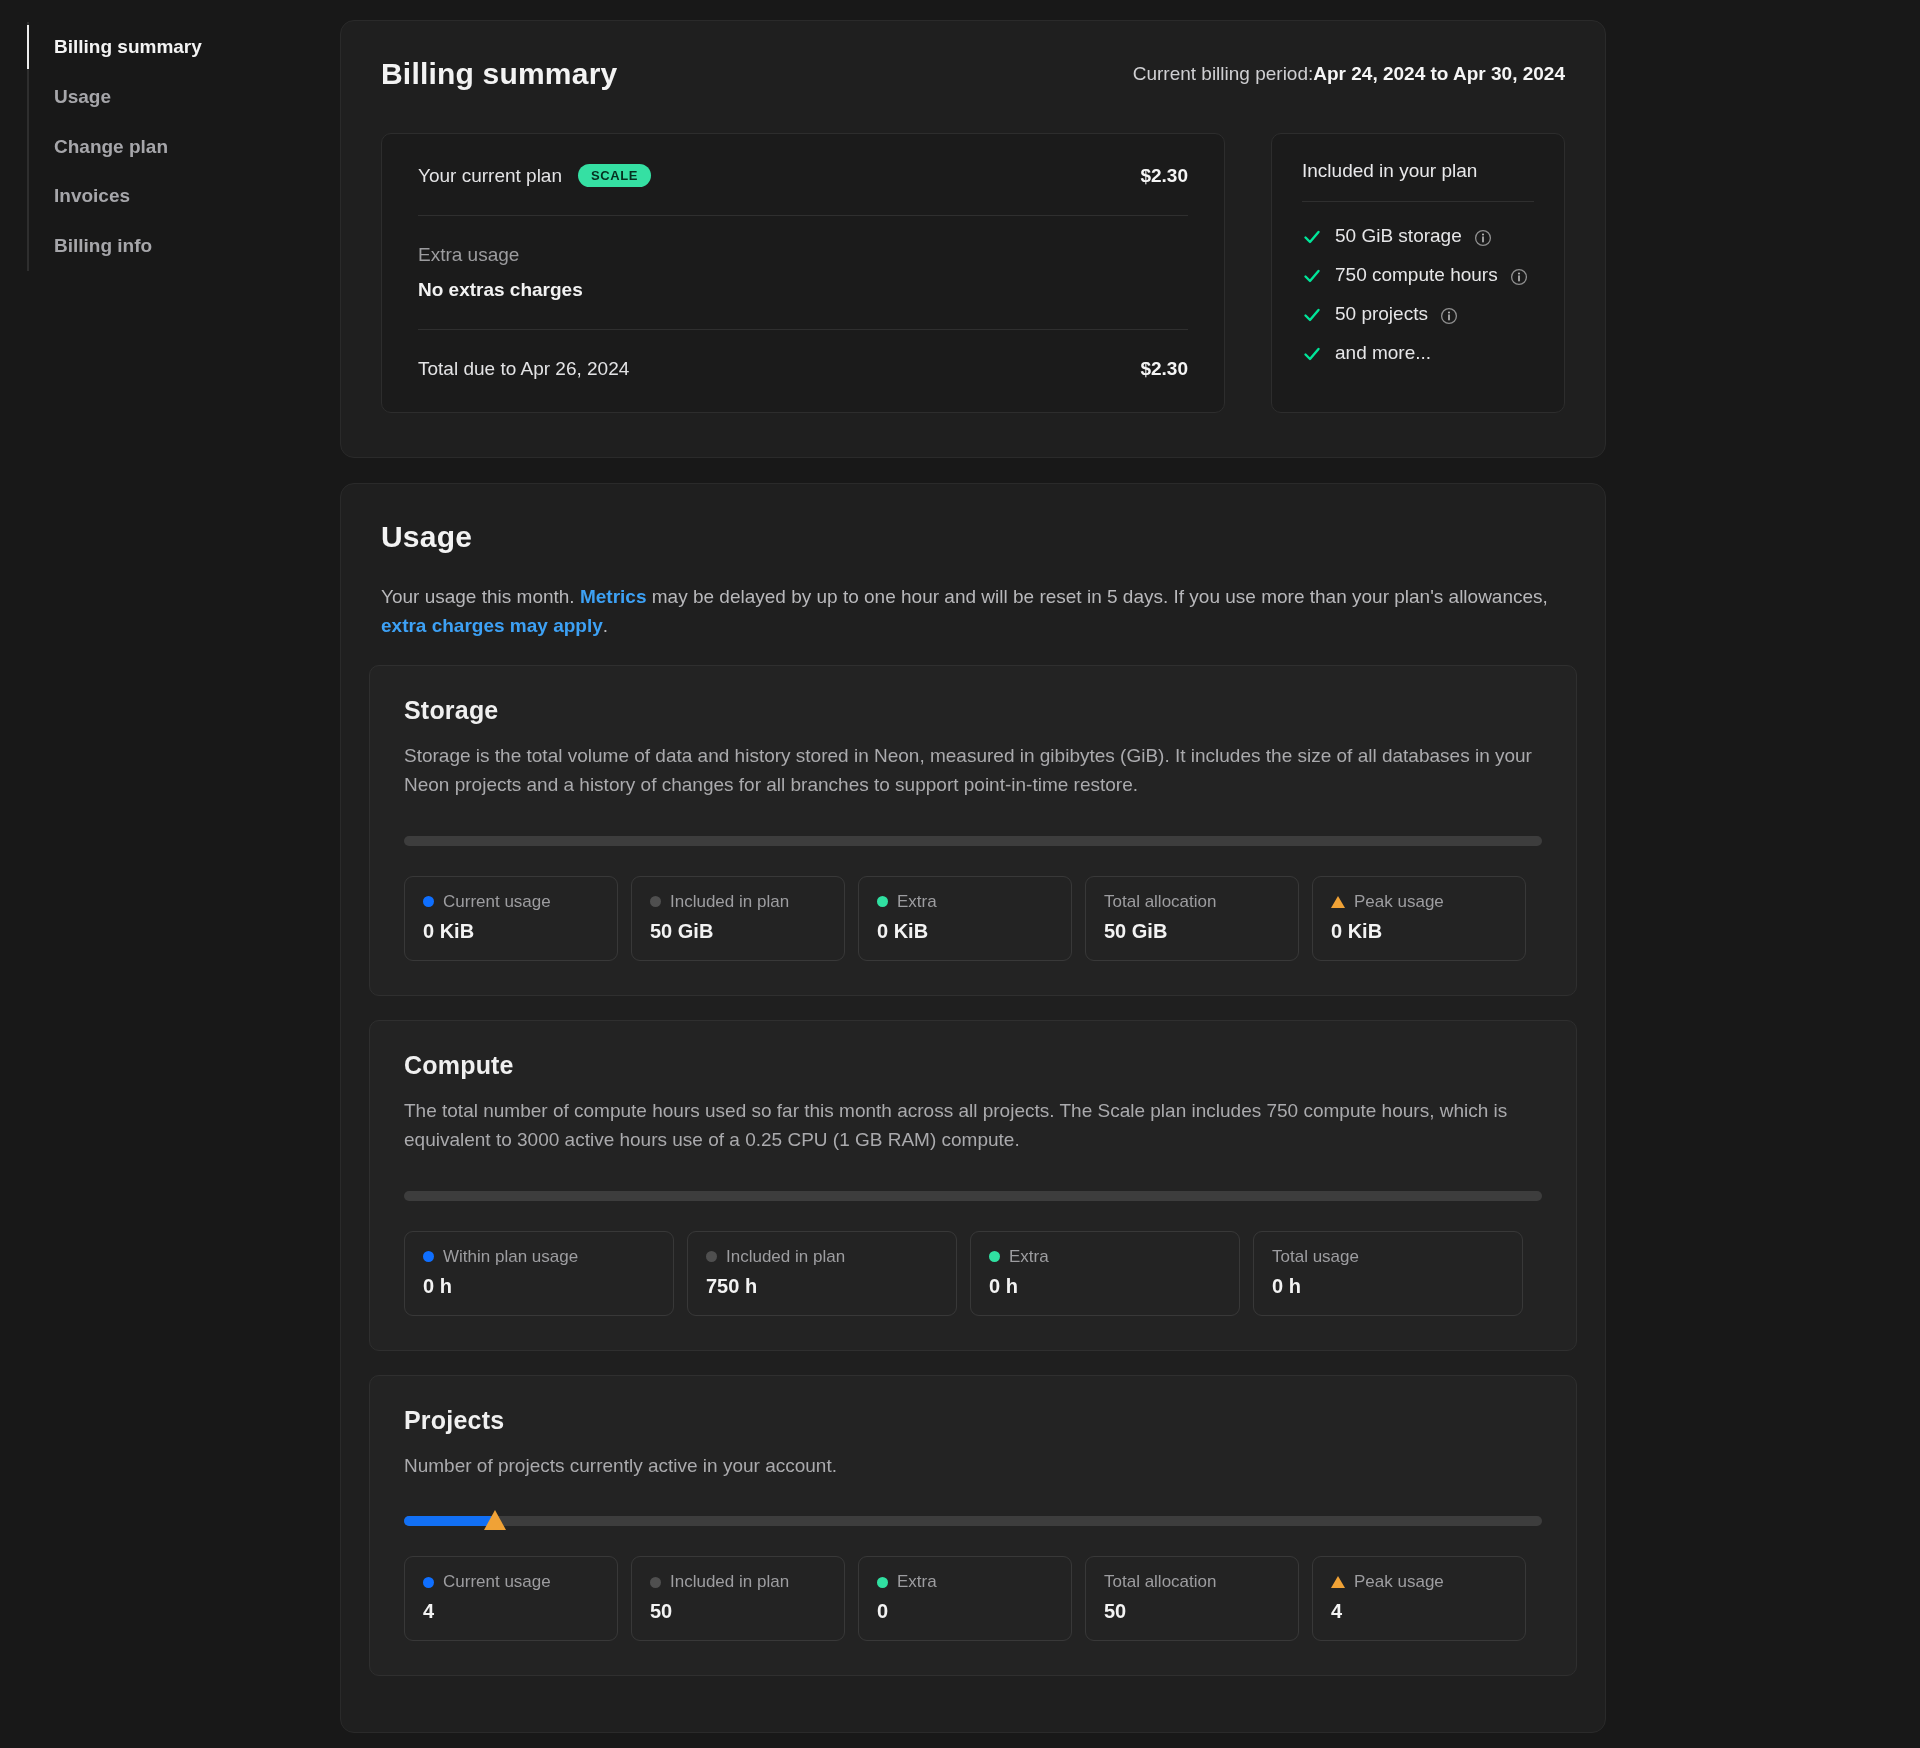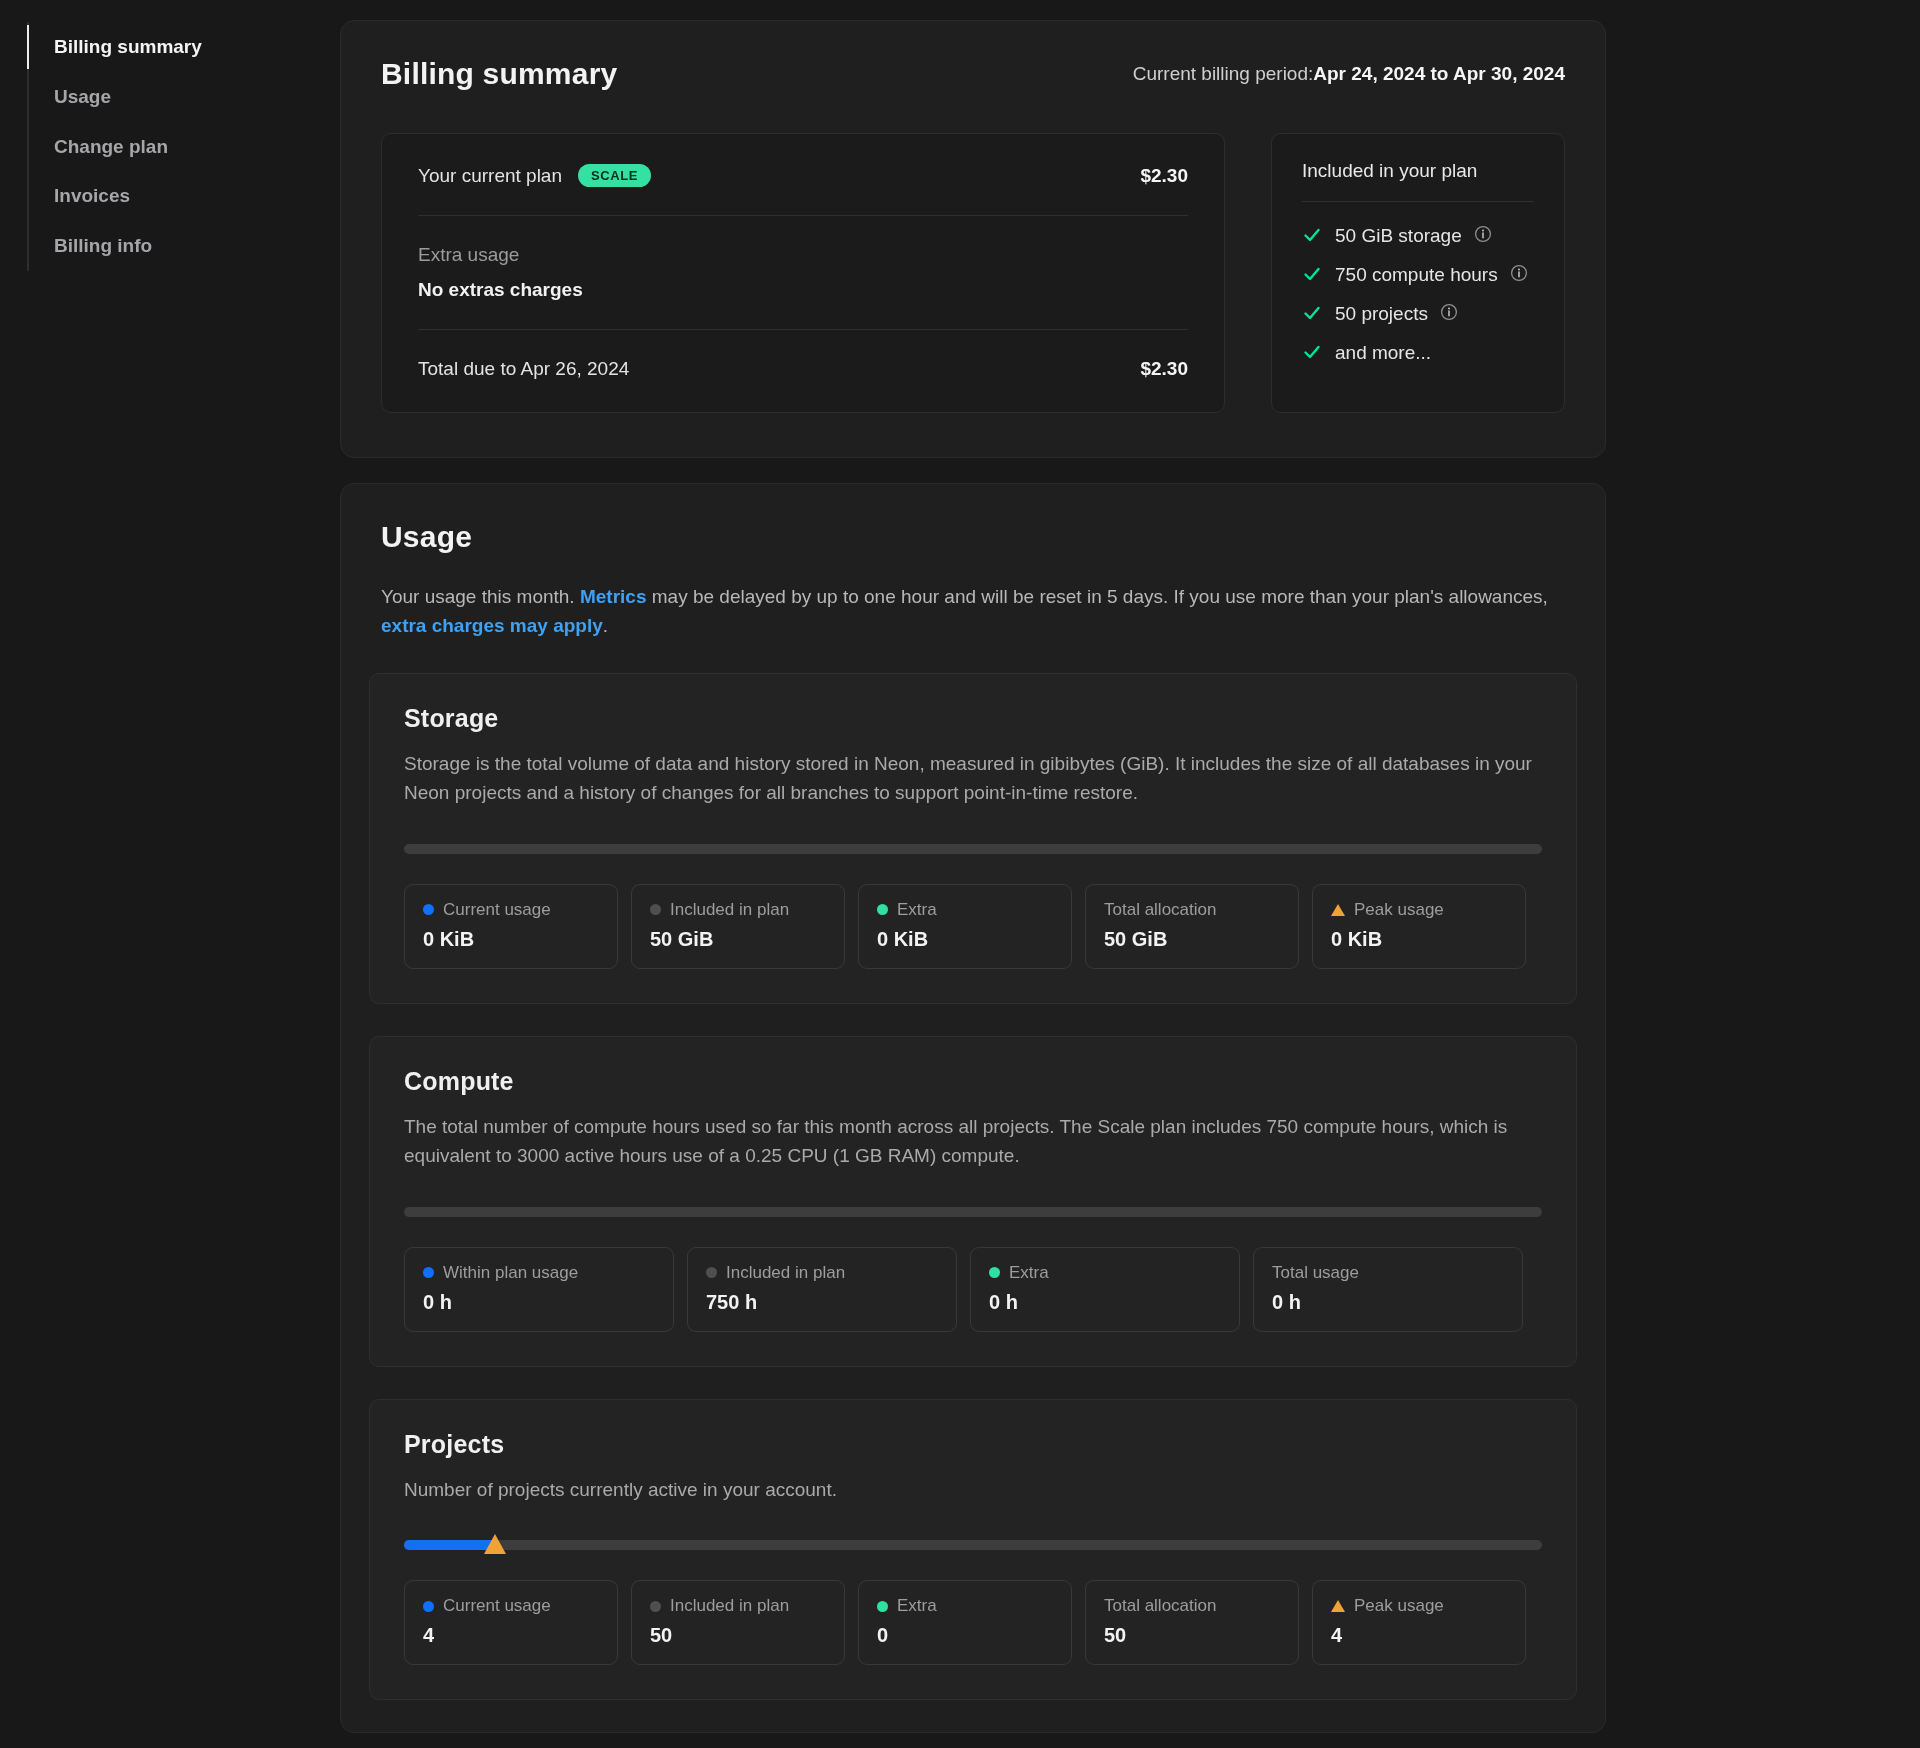--- a/index.html
+++ b/index.html
@@ -38,34 +38,34 @@
   .amount { font-size:19px; font-weight:700; color:#f5f5f5; }
   .plan-card hr { border:none; border-top:1px solid #2f2f2f; margin:28px 0; }
   .muted { font-size:19px; color:#9c9c9f; }
   .strong { font-size:19px; font-weight:700; color:#f2f2f2; margin-top:13px; }
   .total-row span:first-child { font-size:19px; color:#e3e3e5; }
 
   .included-card { width:294px; flex-shrink:0; padding:26px 30px 24px 30px; }
   .included-title { font-size:19px; color:#e9e9eb; }
   .included-card hr { border:none; border-top:1px solid #2f2f2f; margin:19px 0 23px 0; }
   .included-list { list-style:none; }
-  .included-list li { display:flex; align-items:flex-start; gap:13px; margin-bottom:17px;
+  .included-list li { display:flex; align-items:flex-end; gap:13px; margin-bottom:17px;
     font-size:19px; color:#e6e6e8; }
   .included-list li:last-child { margin-bottom:0; }
   .check-icon { flex-shrink:0; display:inline-flex; }
   .info-icon { flex-shrink:0; display:inline-flex; cursor:pointer; margin-left:-1px; }
 
   
   .section-usage { margin-top:25px; padding:36px 28px 30px 28px; height:1250px; }
   .usage-head { padding:0 12px; }
   .intro { margin-top:28px; font-size:19px; line-height:1.55; color:#b8b8bb; max-width:1180px; }
   .intro a { color:#3da1f5; font-weight:700; text-decoration:none; cursor:pointer; }
 
   .subcard { background:#232323; border:1px solid #2f2f2f; border-radius:10px;
-    margin-top:32px; padding:30px 34px 34px 34px; }
+    margin-top:24px; padding:30px 34px 34px 34px; }
   .subcard h3 { font-size:25px; font-weight:700; color:#f0f0f0; letter-spacing:.2px; }
   .subcard .desc { margin-top:16px; font-size:19px; line-height:1.55; color:#aaaaad; }
   .desc-storage { max-width:1155px; }
   .desc-compute { max-width:1135px; }
 
   .track { position:relative; margin-top:36px; height:10px; border-radius:6px; background:#3d3d3d; }
   .track .fill { position:absolute; left:0; top:0; bottom:0; border-radius:6px; background:#1270f5; }
   .track .marker { position:absolute; bottom:-4px; width:0; height:0; transform:translateX(-50%);
     border-left:11px solid transparent; border-right:11px solid transparent;
     border-bottom:20px solid #f0a236; }

